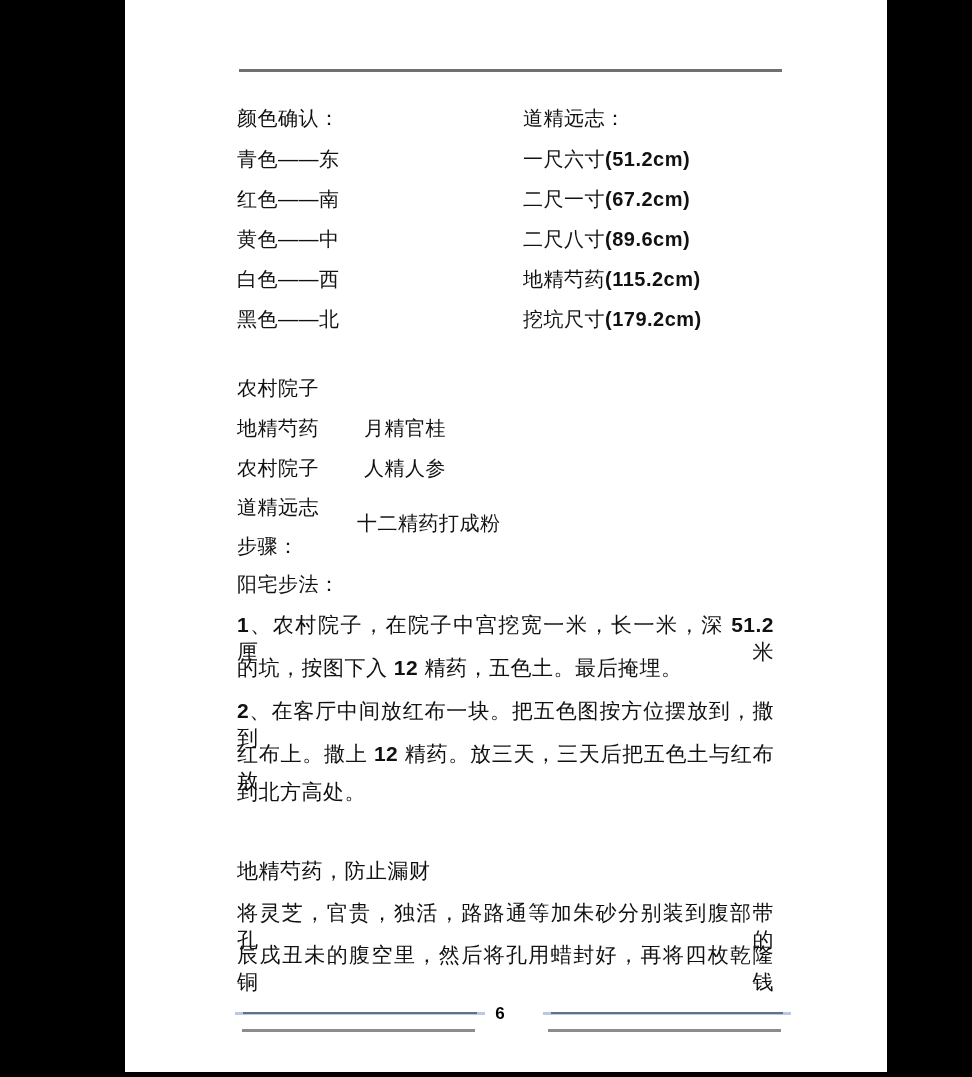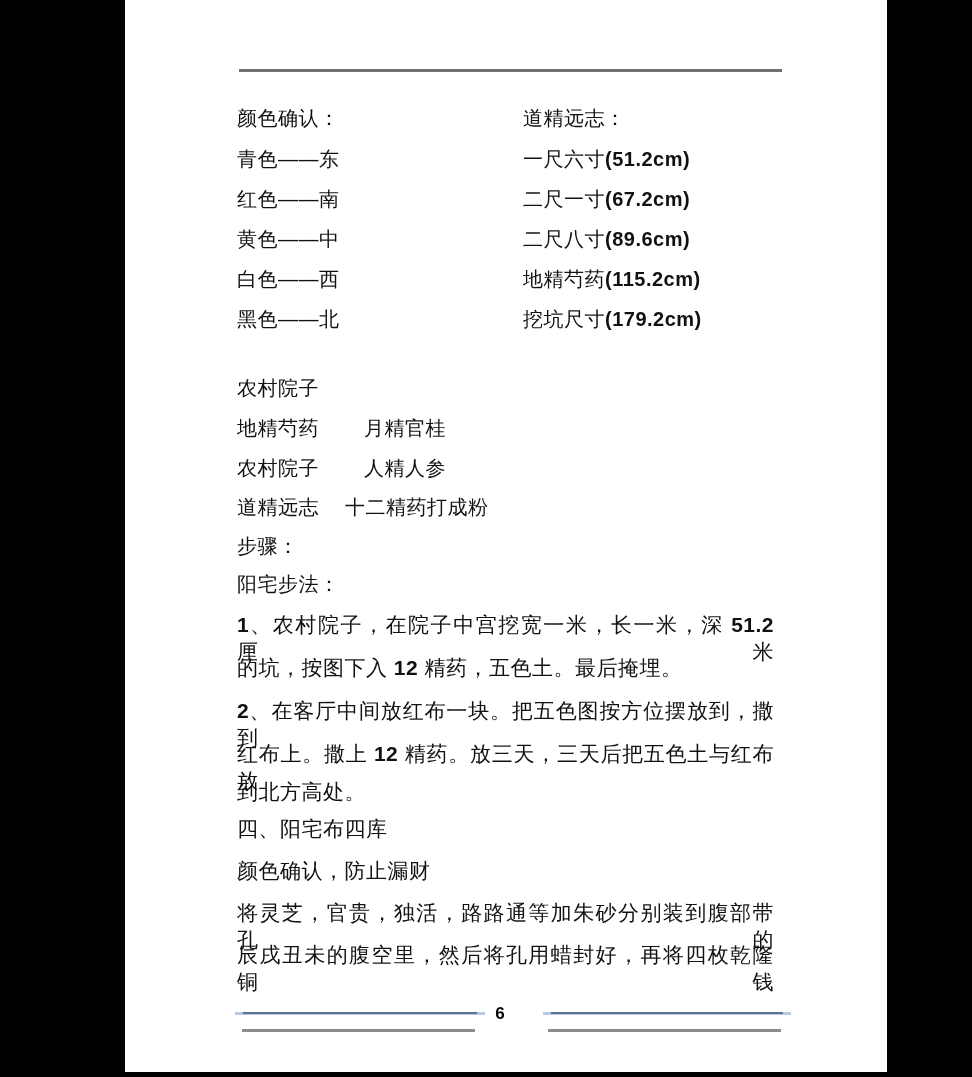--- a/index.html
+++ b/index.html
@@ -12,21 +12,21 @@
   .canvas{position:relative;width:972px;height:779px;background:#ffffff;}
   .band{position:absolute;background:#000000;}
   .band-left{left:0;top:0;width:125px;height:1077px;}
   .band-right{left:887px;top:0;width:85px;height:1077px;}
   .band-bottom{left:125px;top:1072px;width:762px;height:5px;}
   .top-rule{position:absolute;left:239px;top:69px;width:543px;height:3px;background:#707070;}
   .txt{position:absolute;font-size:20px;line-height:26px;white-space:nowrap;letter-spacing:0.5px;}
   .col-l{left:237px;}
   .col-r{left:523px;}
   .med-c2a{left:364px;}
-  .med-c2b{left:345px;}
+  .med-c2b{left:357px;margin-top:16px;}
   .bline{position:absolute;left:237px;width:537px;font-size:21px;line-height:27px;letter-spacing:0.5px;white-space:nowrap;}
   .bline.fill{white-space:normal;text-align:justify;text-align-last:justify;}
   b{font-weight:bold;}
   .fline-blue{position:absolute;height:3px;background:#b9c9e3;}
   .fline-blue::before{content:"";position:absolute;left:8px;right:8px;top:0;height:2px;background:#5f7191;}
   .fline-gray{position:absolute;height:3px;background:#8c8c8c;}
   .page-num{position:absolute;left:474px;top:1003px;width:52px;text-align:center;
             font-size:17px;font-weight:600;color:#000;line-height:22px;}
 </style>
 </head>
@@ -70,22 +70,21 @@
   <div class="txt med-c2b" style="top:494px">十二精药打成粉</div>
 
   <div class="txt col-l" style="top:533px">步骤：</div>
   <div class="txt col-l" style="top:571px">阳宅步法：</div>
 
   <div class="bline fill" style="top:611px"><b>1</b><span>、农村院子，在院子中宫挖宽一米，长一米，深 </span><b>51.2</b><span> 厘米</span></div>
   <div class="bline" style="top:654px"><span>的坑，按图下入 </span><b>12</b><span> 精药，五色土。最后掩埋。</span></div>
   <div class="bline fill" style="top:697px"><b>2</b><span>、在客厅中间放红布一块。把五色图按方位摆放到，撒到</span></div>
   <div class="bline fill" style="top:740px"><span>红布上。撒上 </span><b>12</b><span> 精药。放三天，三天后把五色土与红布放</span></div>
   <div class="bline" style="top:778px"><span>到北方高处。</span></div>
-  <div class="bline" style="top:815px"><span>四、阳宅布四库</span></div>
-  <div class="bline" style="top:857px"><span>颜色确认，防止漏财</span></div>
+  <div class="bline" style="top:857px"><span>地精芍药，防止漏财</span></div>
   <div class="bline fill" style="top:899px"><span>将灵芝，官贵，独活，路路通等加朱砂分别装到腹部带孔的</span></div>
   <div class="bline fill" style="top:941px"><span>辰戌丑未的腹空里，然后将孔用蜡封好，再将四枚乾隆铜钱</span></div>
 
   <div class="fline-blue" style="left:235px;top:1012px;width:250px"></div>
   <div class="fline-blue" style="left:543px;top:1012px;width:248px"></div>
   <div class="fline-gray" style="left:242px;top:1029px;width:233px"></div>
   <div class="fline-gray" style="left:548px;top:1029px;width:233px"></div>
   <div class="page-num">6</div>
 
 </div>

